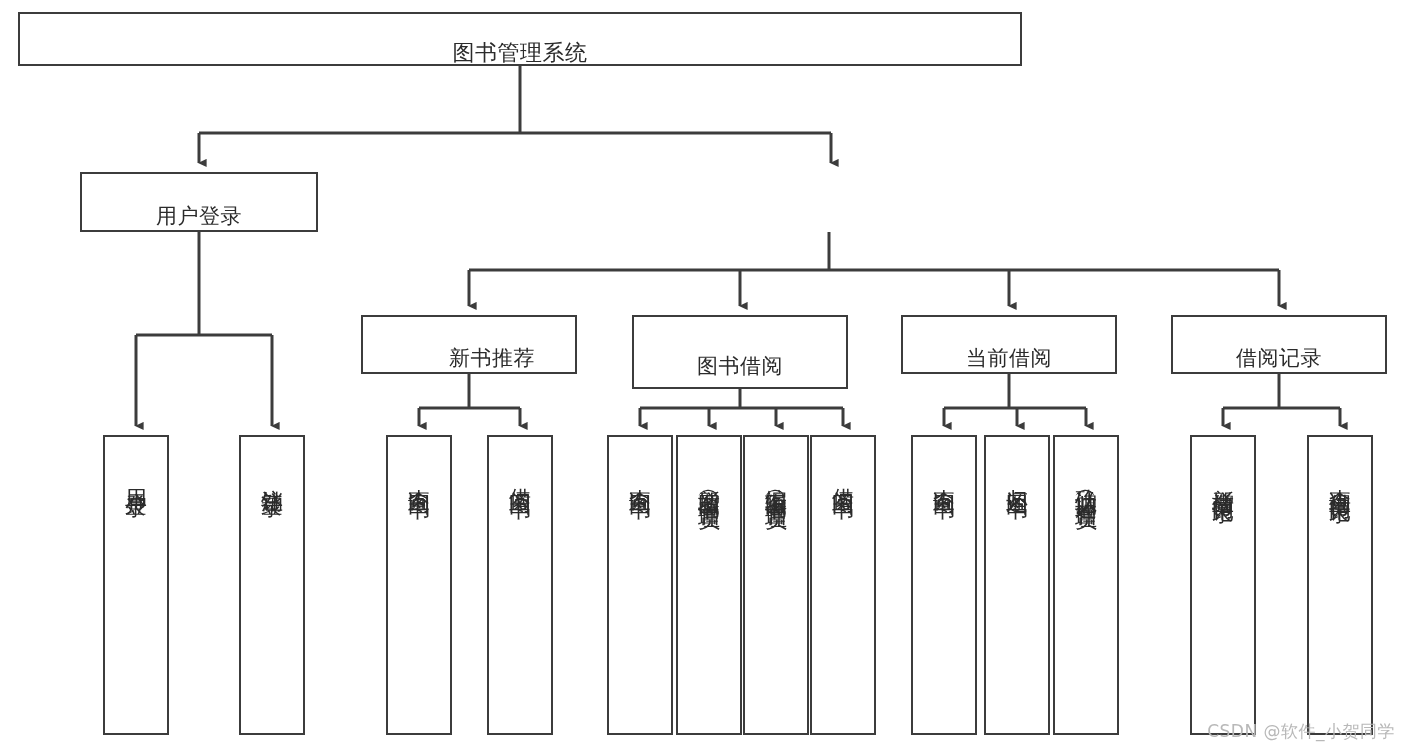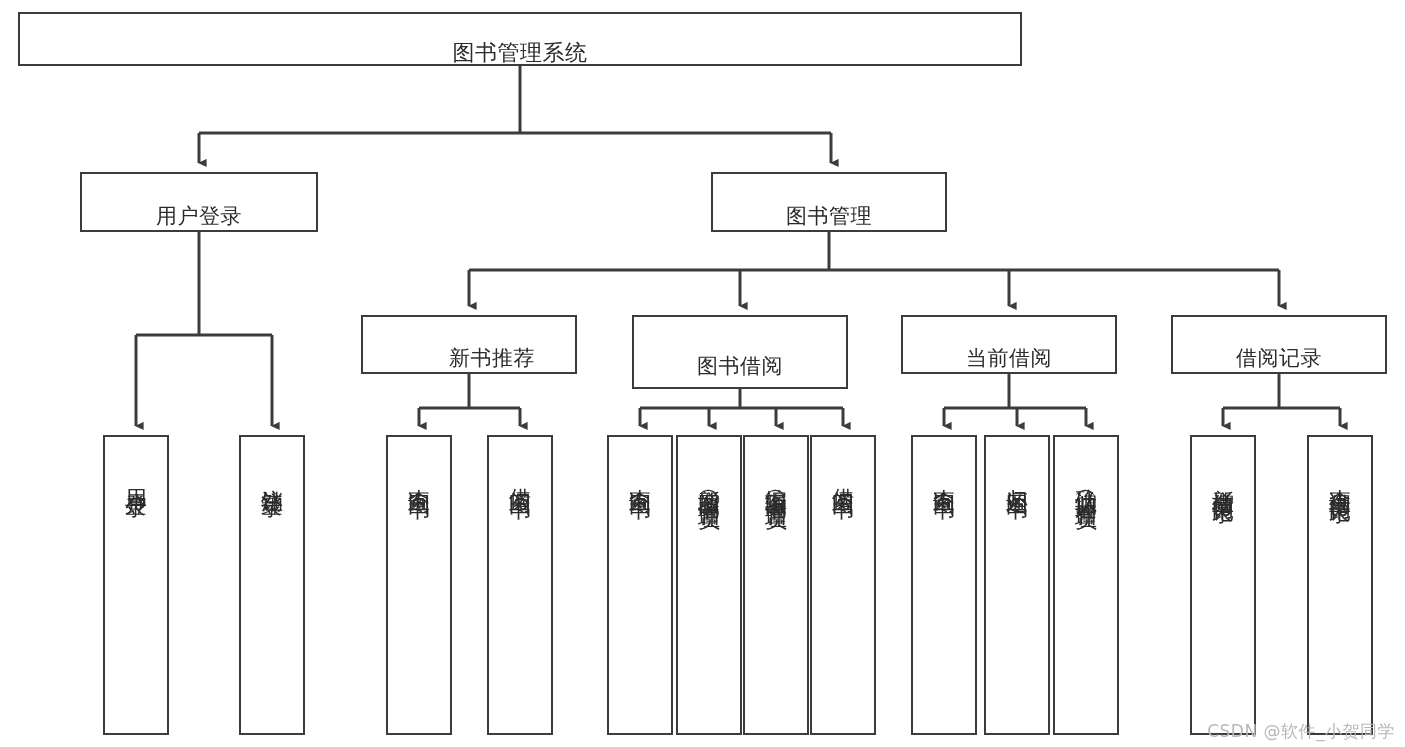--- a/index.html
+++ b/index.html
@@ -128,23 +128,20 @@
     </g>
   </svg>
 
   <div class="node horizontal root" style="left:18px; top:12px; width:1004px; height:54px;">
     <span class="node-label">图书管理系统</span>
   </div>
 
   <div class="node horizontal" style="left:80px; top:172px; width:238px; height:60px;">
     <span class="node-label">用户登录</span>
   </div>
-  <div class="node horizontal" style="left:711px; top:172px; width:236px; height:60px;">
-    <span class="node-label">图书管理</span>
-  </div>
 
   <div class="node horizontal" style="left:361px; top:315px; width:216px; height:59px;padding-left:46px;">
     <span class="node-label">新书推荐</span>
   </div>
   <div class="node horizontal" style="left:632px; top:315px; width:216px; height:74px;">
     <span class="node-label">图书借阅</span>
   </div>
   <div class="node horizontal" style="left:1171px; top:315px; width:216px; height:59px;">
     <span class="node-label">借阅记录</span>
   </div>

